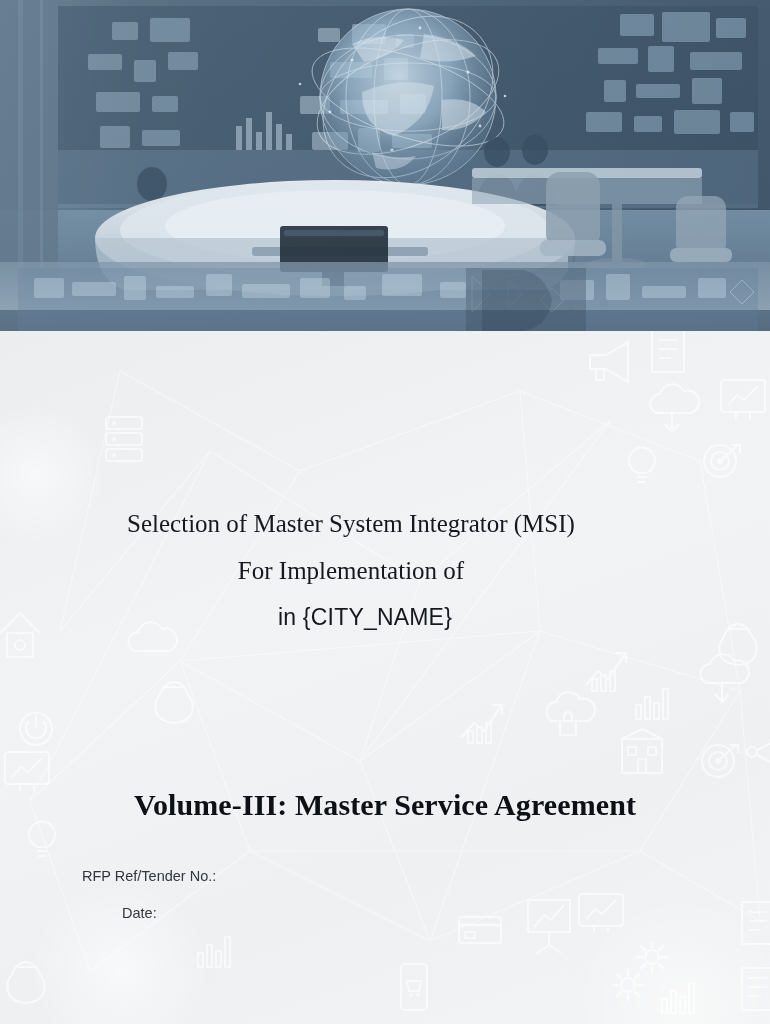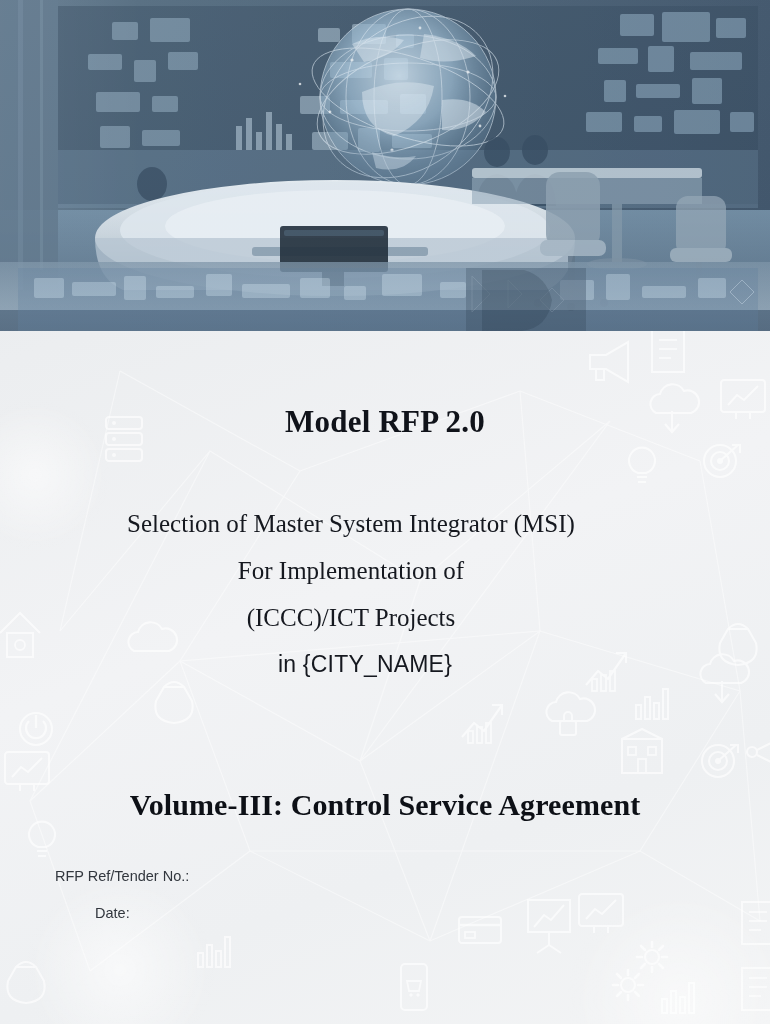--- a/index.html
+++ b/index.html
@@ -103,20 +103,21 @@
     font-size: 30px;
     letter-spacing: 0.1px;
     color: #0d1016;
   }
 
   .footer-block {
     position: absolute;
     left: 0;
     top: 537px;
     width: 659px;
+    padding-left: 27px;
   }
   .footer-line {
     font-family: "Liberation Sans", sans-serif;
     font-size: 14.5px;
     color: #32373e;
     margin-bottom: 21px;
     white-space: nowrap;
   }
   .footer-line.indent-a { padding-left: 55px; }
   .footer-line.indent-b { padding-left: 55px; margin-left: 40px; }
@@ -525,30 +526,28 @@
 
   <div class="bloom" style="left:-40px; top:400px; width:150px; height:150px;
               background:radial-gradient(circle, rgba(255,255,255,0.55) 0%, rgba(255,255,255,0) 70%);"></div>
   <div class="bloom" style="left:20px; top:880px; width:200px; height:180px;
               background:radial-gradient(circle, rgba(255,255,255,0.6) 0%, rgba(255,255,255,0) 70%);"></div>
   <div class="bloom" style="left:560px; top:900px; width:240px; height:200px;
               background:radial-gradient(circle, rgba(255,255,255,0.5) 0%, rgba(255,255,255,0) 72%);"></div>
 
   <div id="content">
 
-    <div class="doc-title">Model RFP 2.0</div>
 
     <div class="subtitle-block">
       <div class="subtitle-line">Selection of Master System Integrator (MSI)</div>
       <div class="subtitle-line">For Implementation of</div>
-      <div class="subtitle-line">(ICCC)/ICT Projects</div>
       <div class="subtitle-line sans">in {CITY_NAME}</div>
     </div>
 
-    <div class="volume-title">Volume-III: Control Service Agreement</div>
+    <div class="volume-title">Volume-III: Master Service Agreement</div>
 
     <div class="footer-block">
       <div class="footer-line indent-a">RFP Ref/Tender No.:</div>
       <div class="footer-line indent-b">Date:</div>
     </div>
 
   </div>
 </div>
 
 </body></html>

